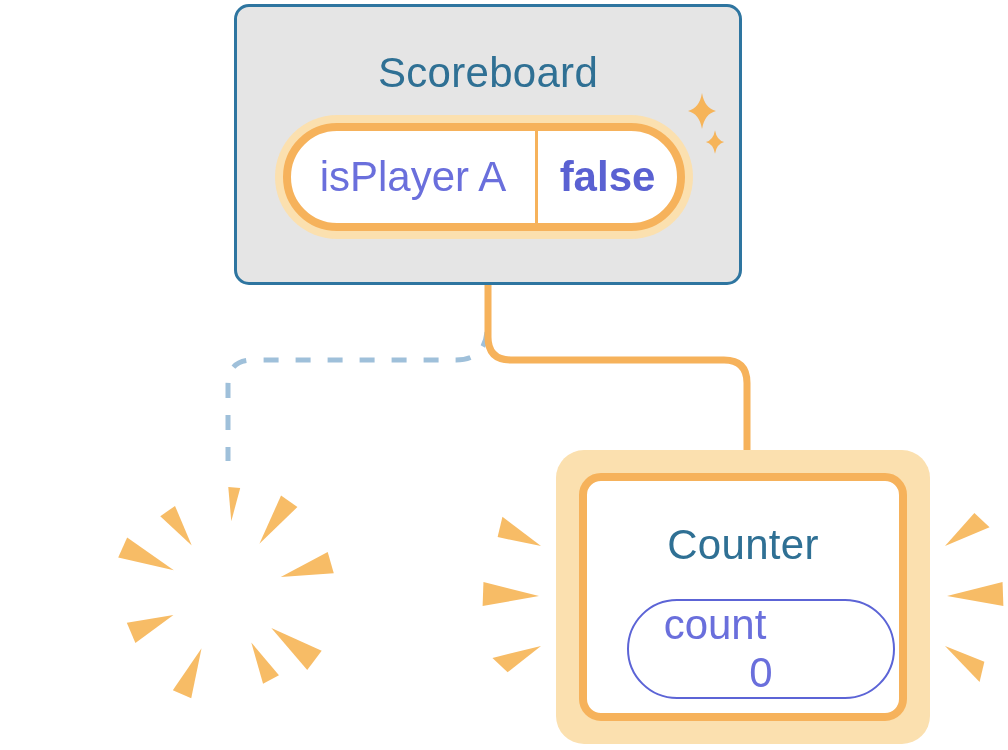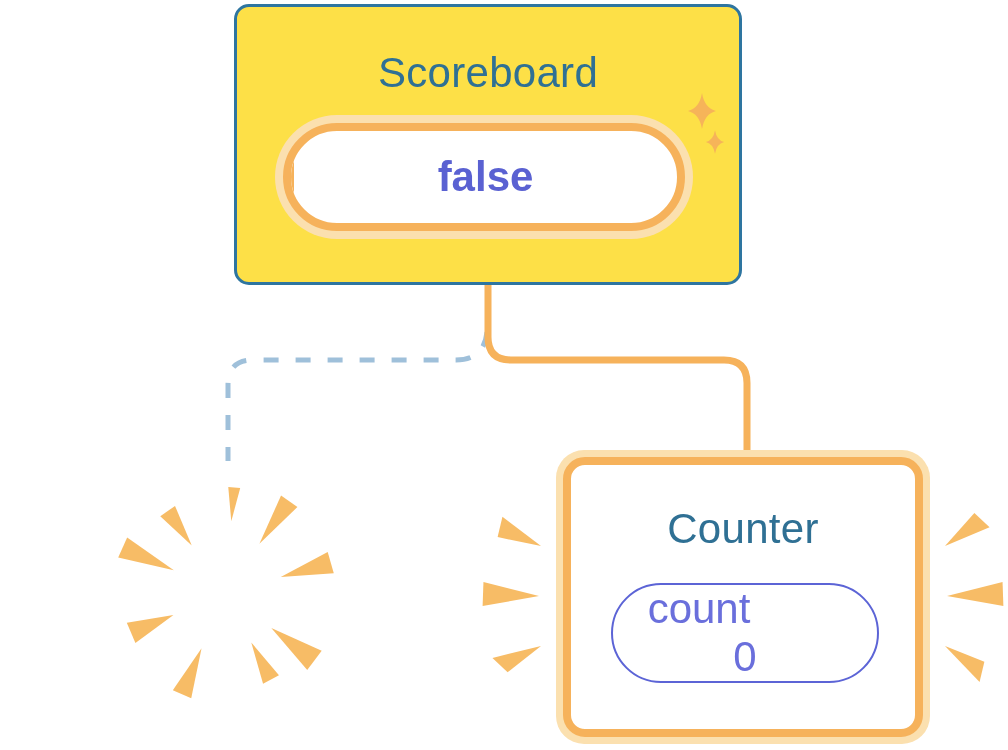--- a/index.html
+++ b/index.html
@@ -12,21 +12,21 @@
   .sparkles-layer{z-index:4;}
 
   .card-title{
     color:#2F7094;font-size:42px;font-weight:500;letter-spacing:.3px;
     text-align:center;width:100%;position:absolute;
   }
 
   
   .scoreboard-card{
     position:absolute;left:234px;top:4px;width:508px;height:281px;
-    background:#fde047;border:3px solid #2E75A0;border-radius:15px;
+    background:#e5e5e5;border:3px solid #2E75A0;border-radius:15px;
     box-sizing:border-box;z-index:3;
   }
   .scoreboard-card .card-title{top:42px;}
   .pill-glow{
     position:absolute;left:38px;top:108px;width:418px;height:124px;
     background:#FBE0AF;border-radius:70px;padding:8px;box-sizing:border-box;
   }
   .state-pill{
     width:100%;height:100%;background:#fff;border:8px solid #F6B25B;
     border-radius:60px;box-sizing:border-box;display:flex;align-items:stretch;
@@ -34,21 +34,21 @@
   }
   .cell{display:flex;align-items:center;justify-content:center;
     font-size:42px;color:#6A6FDC;}
   .state-pill .cell-name{width:244px;}
   .state-pill .vdiv{width:3px;background:#F6B25B;}
   .state-pill .cell-value{flex:1;font-weight:700;color:#5A61D2;}
 
   
   .counter-glow{
     position:absolute;left:556px;top:450px;width:374px;height:294px;
-    background:#FBE0AF;border-radius:28px;padding:7px;box-sizing:border-box;
+    background:#FBE0AF;border-radius:28px;padding:23px;box-sizing:border-box;
     z-index:3;
   }
   .counter-inner{
     width:100%;height:100%;background:#fff;border:8px solid #F6B25B;
     border-radius:22px;box-sizing:border-box;position:relative;
   }
   .counter-inner .card-title{top:40px;}
   .count-pill{
     position:absolute;left:40px;top:118px;width:268px;height:100px;
     border:2.5px solid #5C64D6;border-radius:60px;display:flex;
@@ -101,20 +101,21 @@
         <path d="M56 0 L112 -11 L112 11 Z" transform="rotate(-167)"></path>
         <path d="M58 0 L100 -9 L100 9 Z" transform="rotate(-136)"></path>
       </g>
     </svg>
   </div>
 
   <div class="scoreboard-card">
     <div class="card-title">Scoreboard</div>
     <div class="pill-glow">
       <div class="state-pill">
+        <div class="cell cell-name">isPlayer A</div>
         <div class="vdiv"></div>
         <div class="cell cell-value">false</div>
       </div>
     </div>
   </div>
 
   <svg class="layer sparkles-layer" style="left:655px;top:80px" width="110" height="100" viewBox="0 0 110 100">
     <g fill="#F6B459">
       <path d="M0 -18 Q2.6 -2.8 14 0 Q2.6 2.8 0 18 Q-2.6 2.8 -14 0 Q-2.6 -2.8 0 -18 Z" transform="translate(47 31)"></path>
       <path d="M0 -18 Q2.6 -2.8 14 0 Q2.6 2.8 0 18 Q-2.6 2.8 -14 0 Q-2.6 -2.8 0 -18 Z" transform="translate(60 62) scale(0.65)"></path>

